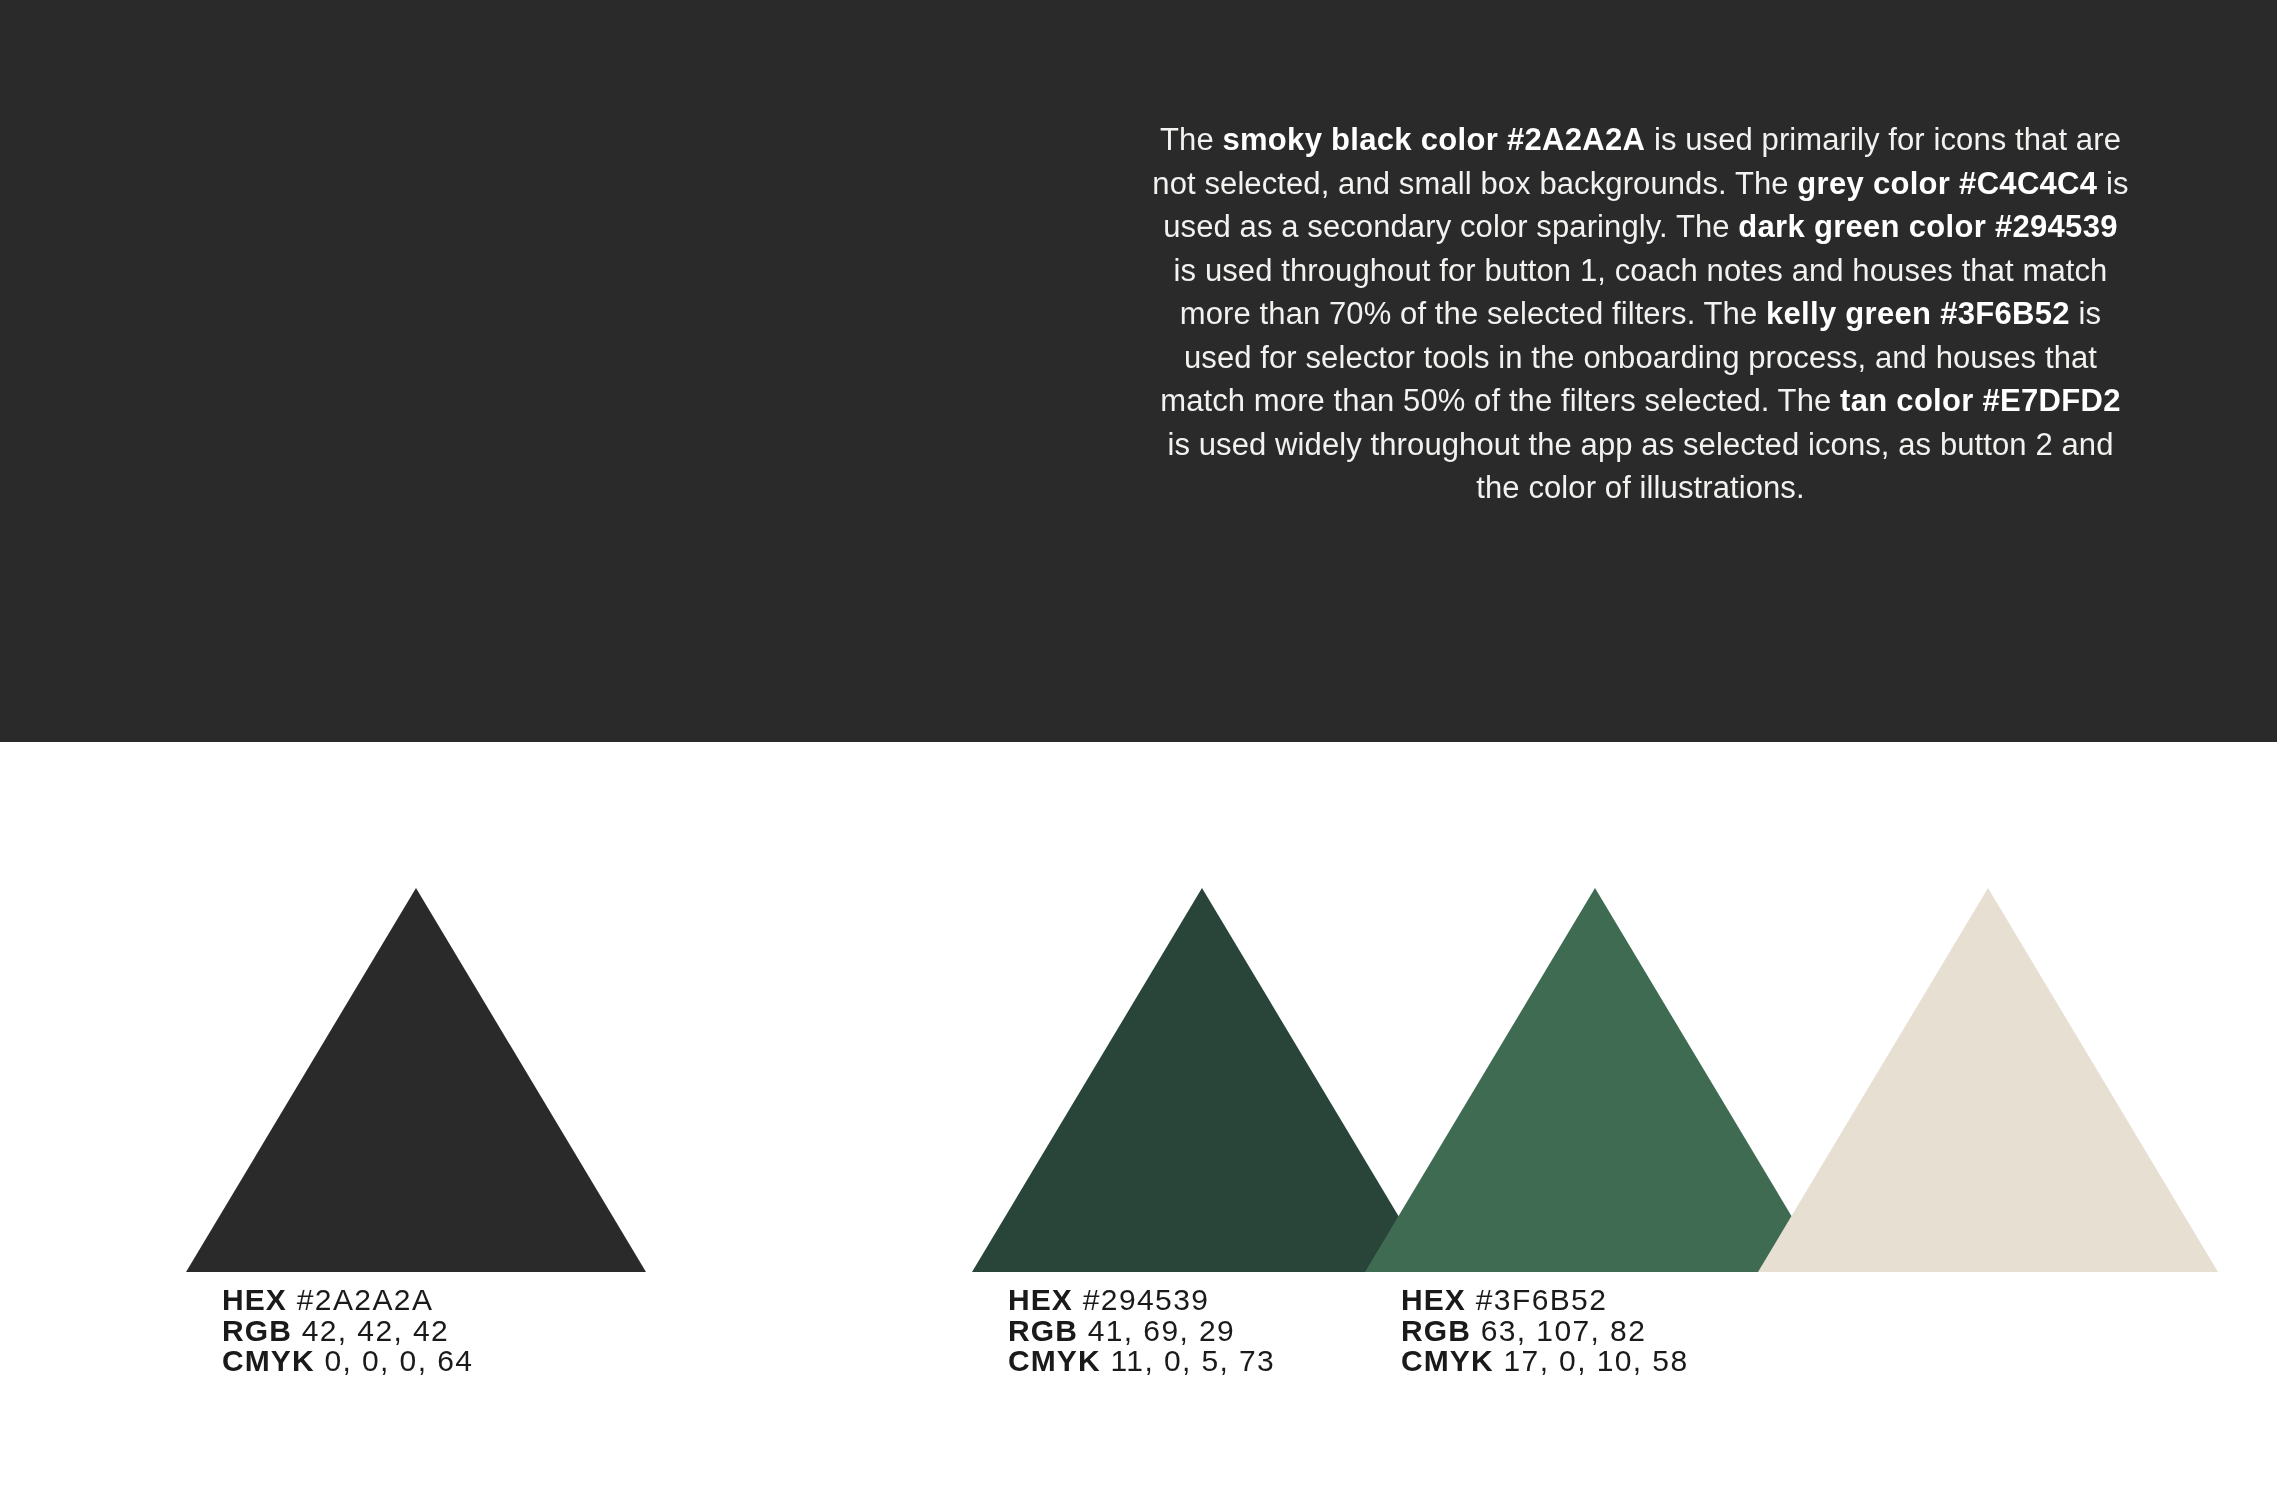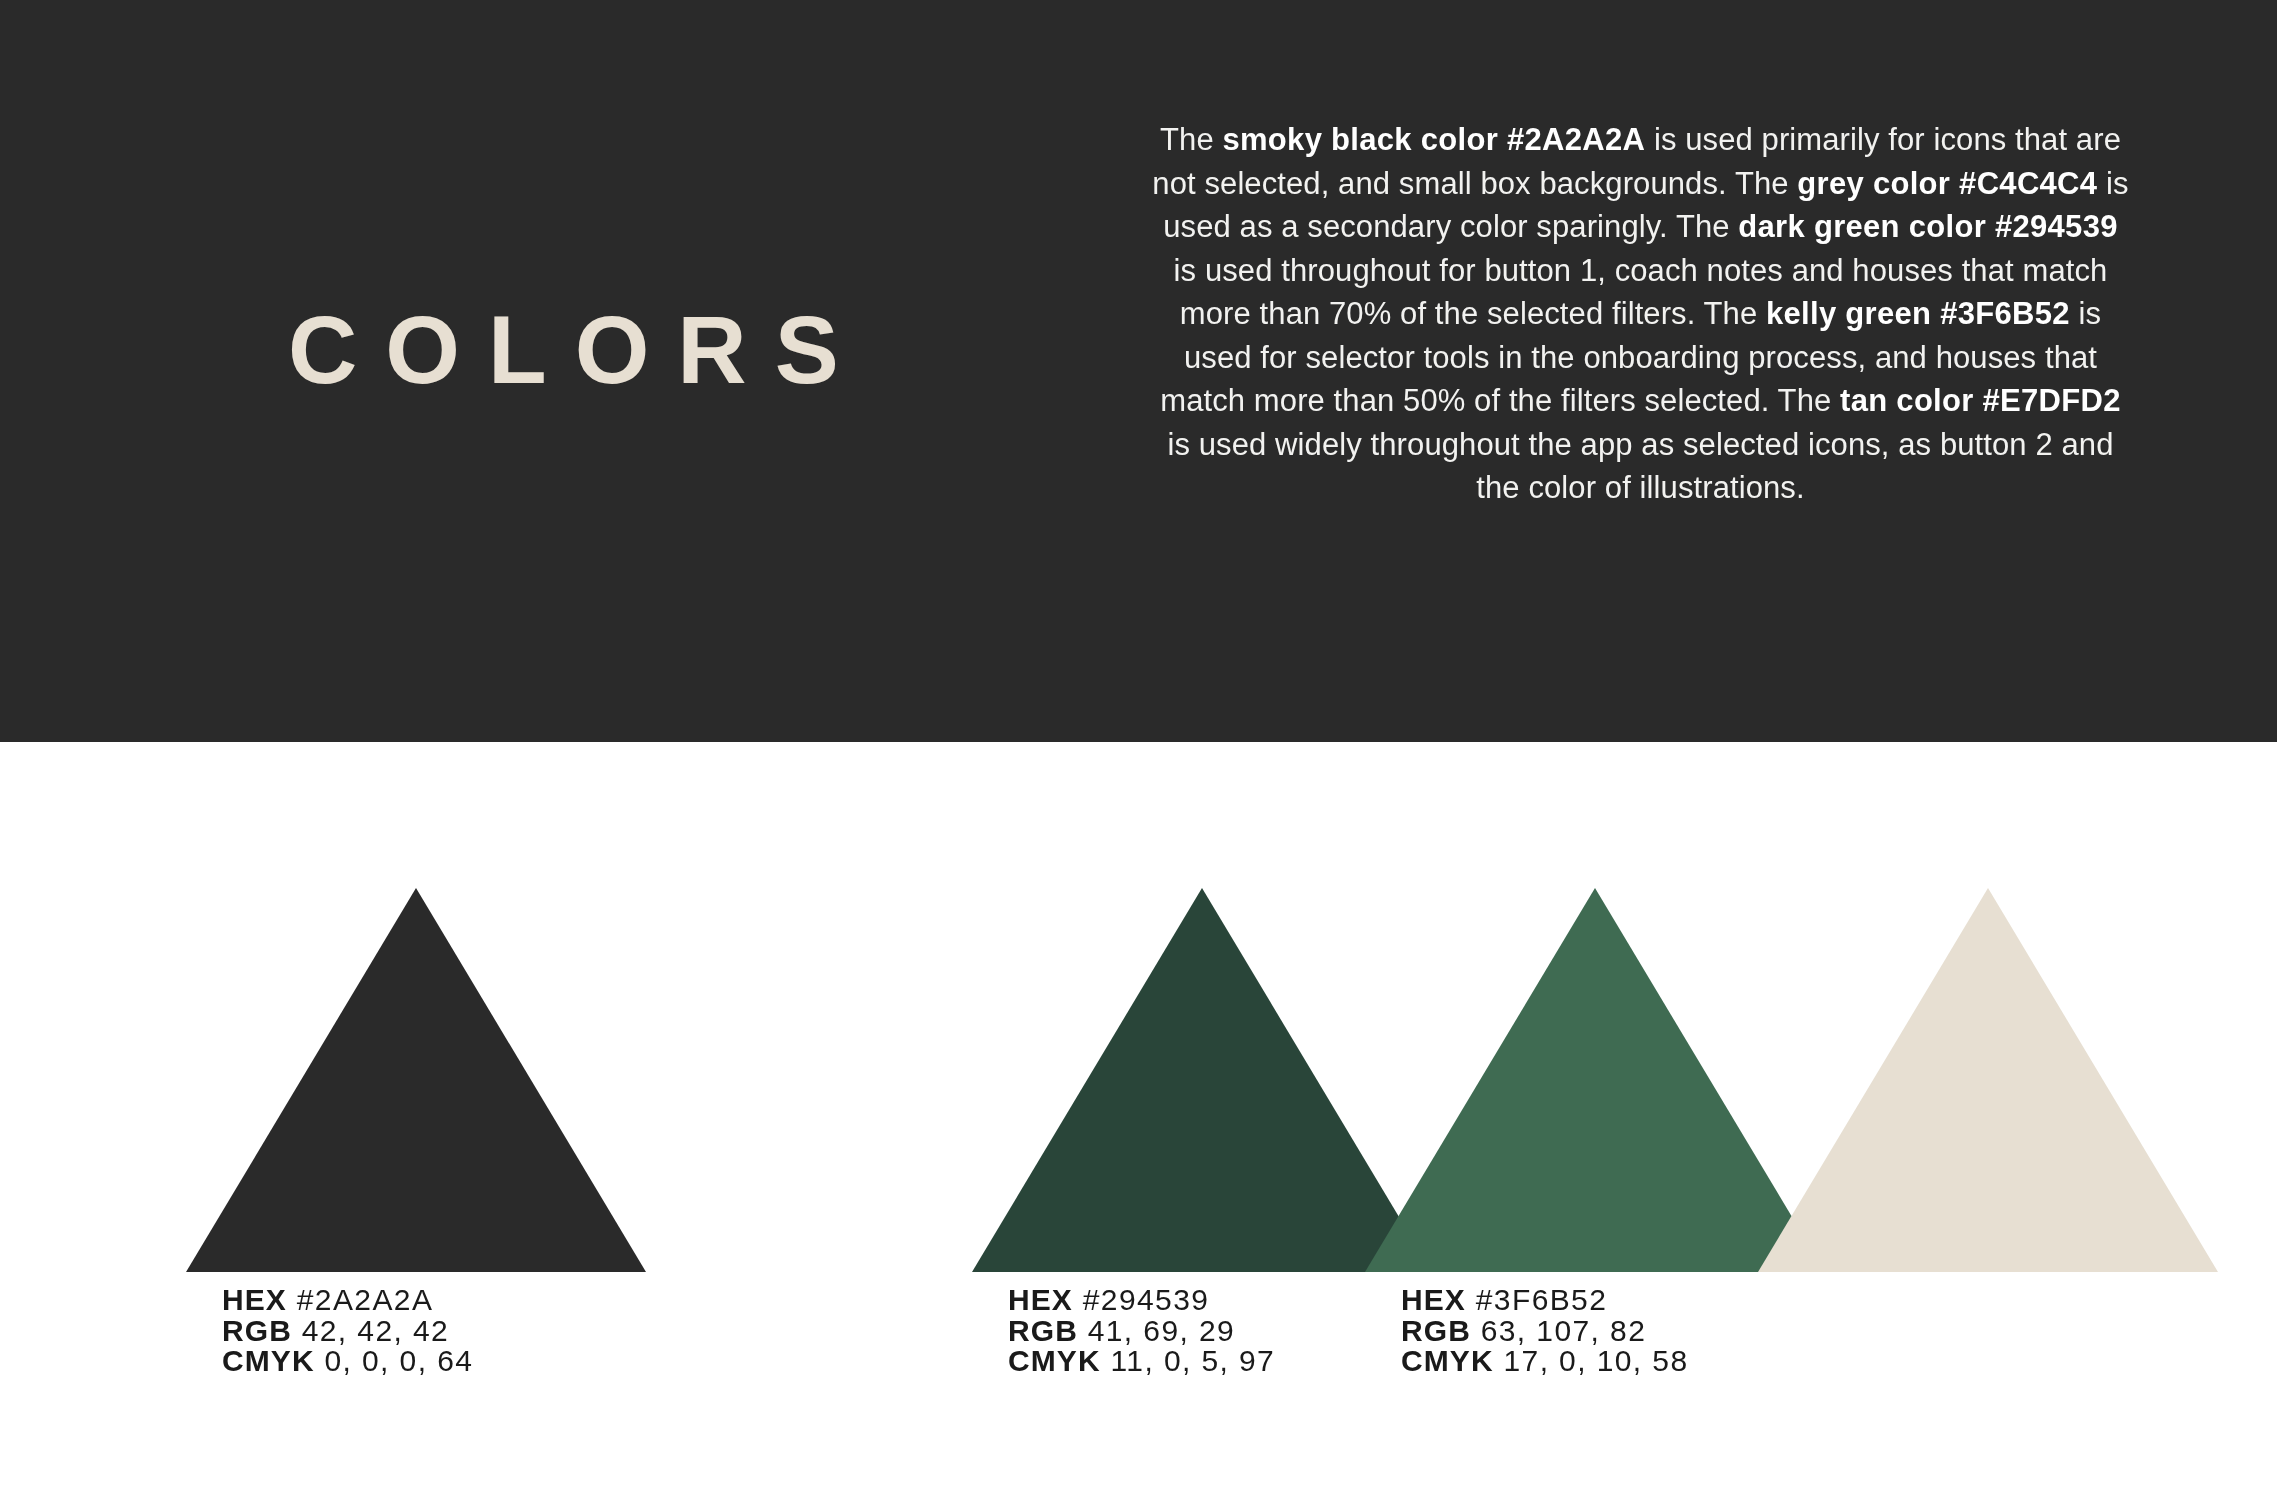--- a/index.html
+++ b/index.html
@@ -99,21 +99,20 @@
   }
   .swatch-labels .val {
     font-weight: 400;
     letter-spacing: 1.4px;
   }
 </style>
 </head>
 <body>
 
 <div id="header-band">
-  <div id="page-title">COLORS</div>
   <div id="intro-paragraph">The <b>smoky black color #2A2A2A</b> is used primarily for icons that are not selected, and small box backgrounds. The <b>grey color #C4C4C4</b> is used as a secondary color sparingly. The <b>dark green color #294539</b> is used throughout for button 1, coach notes and houses that match more than 70% of the selected filters. The <b>kelly green #3F6B52</b> is used for selector tools in the onboarding process, and houses that match more than 50% of the filters selected. The <b>tan color #E7DFD2</b> is used widely throughout the app as selected icons, as button 2 and the color of illustrations.</div>
 </div>
 
 <div id="swatch-area">
     <div class="swatch" style="left: 186px;">
       <svg class="swatch-triangle" viewBox="0 0 460 384" preserveAspectRatio="none">
         <polygon points="230,0 460,384 0,384" fill="#2A2A2A"></polygon>
       </svg>
       <div class="swatch-labels">
         <span class="row"><span class="key">HEX</span><span class="val"> #2A2A2A</span></span>
@@ -121,21 +120,21 @@
         <span class="row"><span class="key">CMYK</span><span class="val"> 0, 0, 0, 64</span></span>
       </div>
     </div>
     <div class="swatch" style="left: 972px;">
       <svg class="swatch-triangle" viewBox="0 0 460 384" preserveAspectRatio="none">
         <polygon points="230,0 460,384 0,384" fill="#294539"></polygon>
       </svg>
       <div class="swatch-labels">
         <span class="row"><span class="key">HEX</span><span class="val"> #294539</span></span>
         <span class="row"><span class="key">RGB</span><span class="val"> 41, 69, 29</span></span>
-        <span class="row"><span class="key">CMYK</span><span class="val"> 11, 0, 5, 97</span></span>
+        <span class="row"><span class="key">CMYK</span><span class="val"> 11, 0, 5, 73</span></span>
       </div>
     </div>
     <div class="swatch" style="left: 1365px;">
       <svg class="swatch-triangle" viewBox="0 0 460 384" preserveAspectRatio="none">
         <polygon points="230,0 460,384 0,384" fill="#3F6B52"></polygon>
       </svg>
       <div class="swatch-labels">
         <span class="row"><span class="key">HEX</span><span class="val"> #3F6B52</span></span>
         <span class="row"><span class="key">RGB</span><span class="val"> 63, 107, 82</span></span>
         <span class="row"><span class="key">CMYK</span><span class="val"> 17, 0, 10, 58</span></span>

